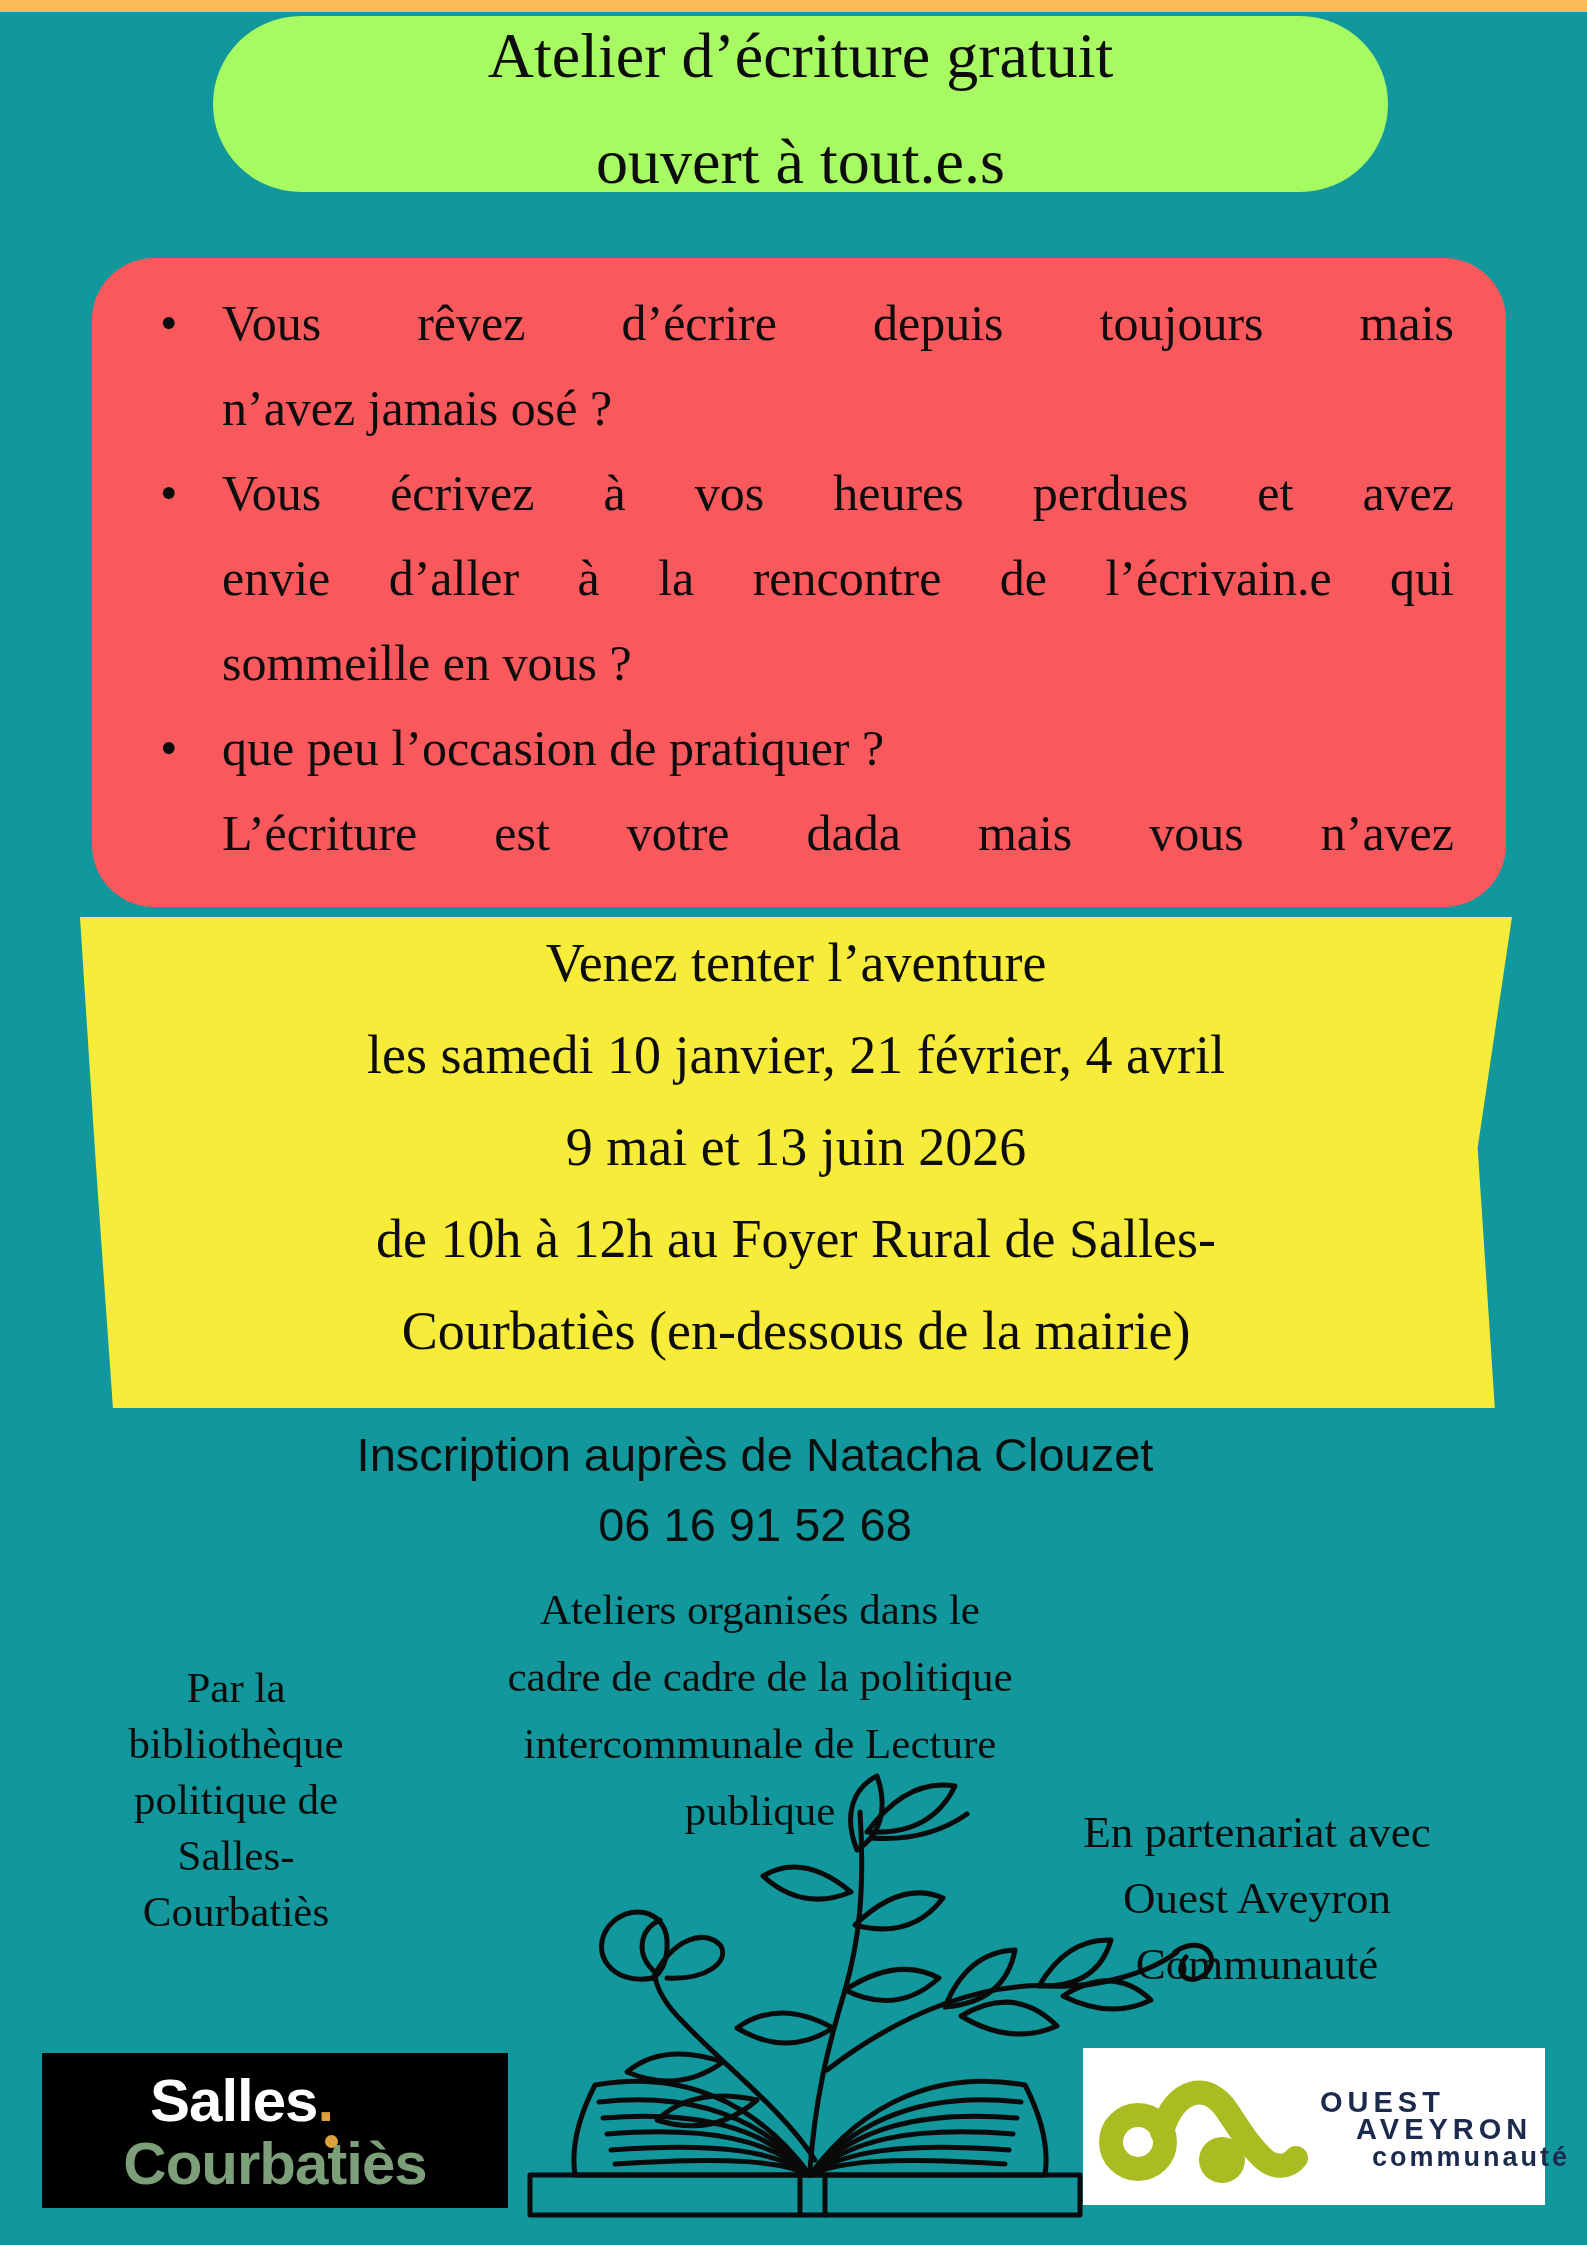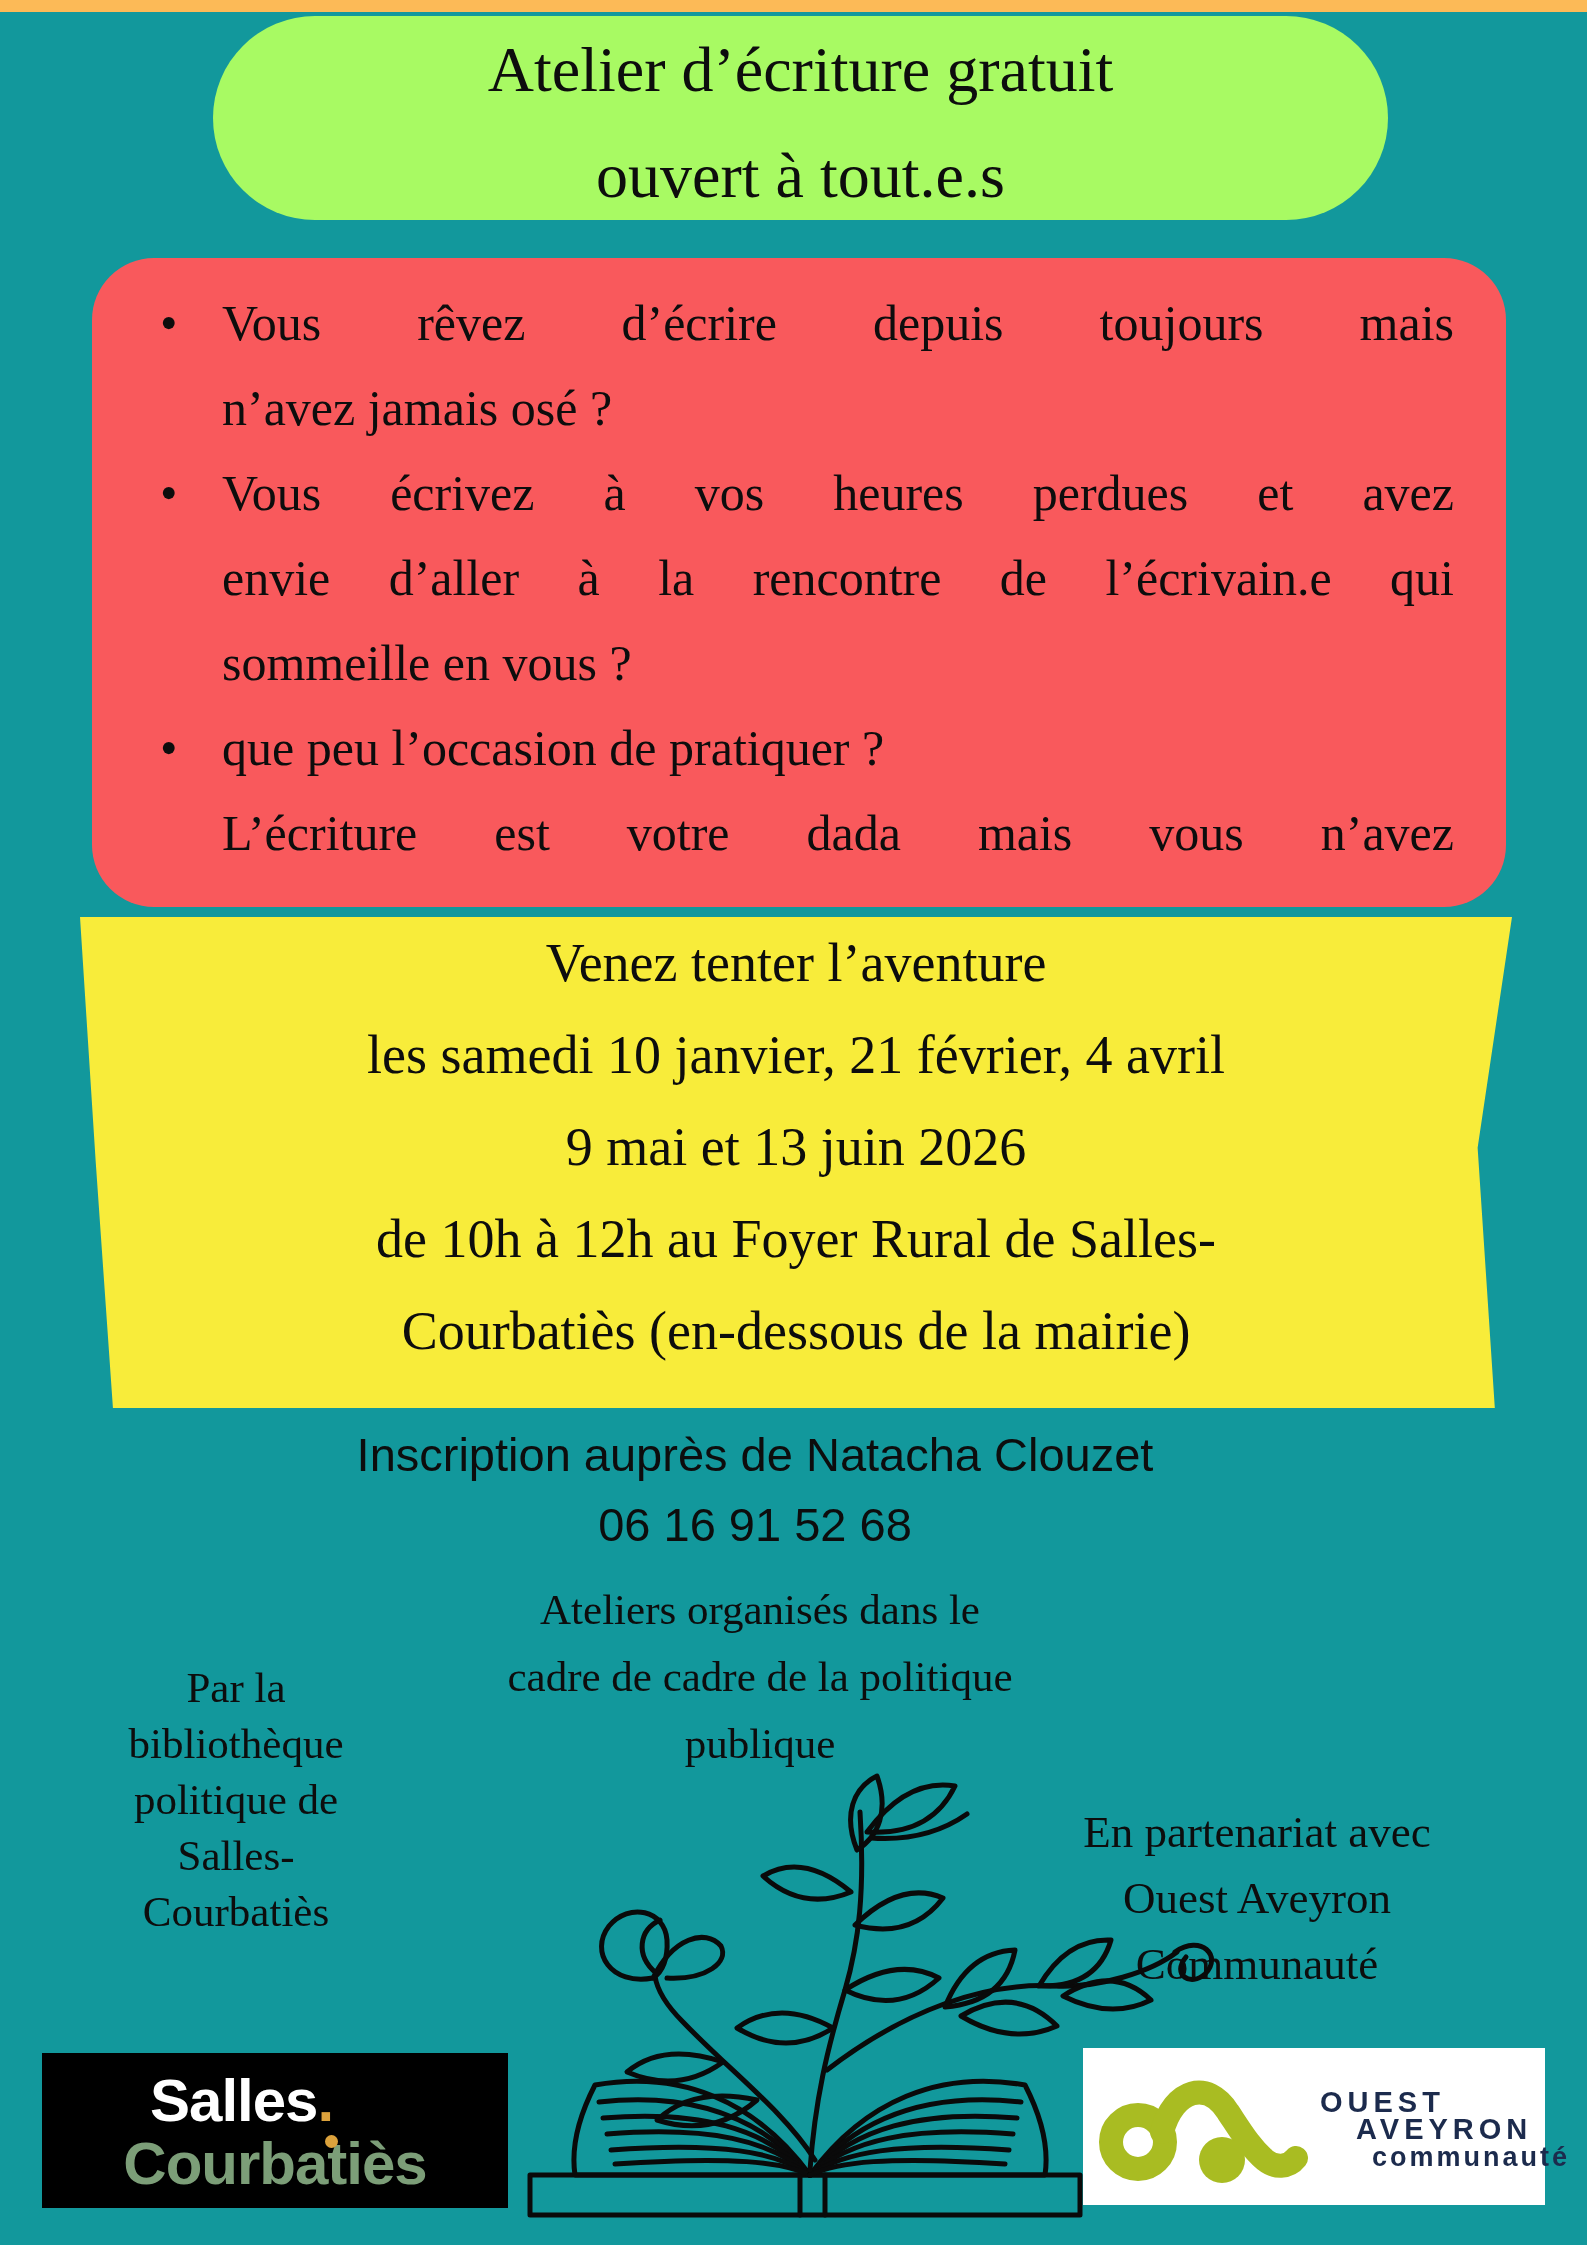--- a/index.html
+++ b/index.html
@@ -6,21 +6,21 @@
     --c-teal:#12989C; --c-orange:#FCBA57; --c-green:#A8FA63; --c-red:#F9595C;
     --c-yellow:#F8EC3A; --c-ink:#0D0D0D; --c-black:#000000; --c-white:#FFFFFF;
     --c-salles_green:#7C9E78; --c-salles_dot:#DCA23C; --c-oa_lime:#A9BC22; --c-oa_navy:#1C2B4D;
   }
   *{margin:0;padding:0;box-sizing:border-box;}
   html,body{width:1587px;}
   body{font-family:"Liberation Serif", serif; color:var(--c-ink);}
   .page{position:relative;width:1587px;height:2245px;background:var(--c-teal);overflow:hidden;}
   .top-bar{position:absolute;left:0;top:0;width:1587px;height:12px;background:var(--c-orange);}
 
-  .title-pill{position:absolute;left:213px;top:16px;width:1175px;height:204px;background:var(--c-green);
+  .title-pill{position:absolute;left:213px;top:16px;width:1175px;height:176px;background:var(--c-green);
     border-radius:118px;display:flex;flex-direction:column;align-items:center;justify-content:center;
     row-gap:42px;padding-top:10px;}
   .title-line{font-size:64px;line-height:1;white-space:nowrap;}
 
   .bullets-card{position:absolute;left:92px;top:258px;width:1414px;height:649px;background:var(--c-red);
     border-radius:62px;padding:23px 52px 0 130px;}
   .bullet-item{position:relative;}
   .bullet-dot{position:absolute;left:-62px;top:0;font-size:50px;line-height:85px;}
   .bline{font-size:50px;line-height:85px;text-align:justify;text-align-last:justify;}
   .bline.last{text-align-last:left;}
@@ -105,20 +105,21 @@
   </div>
 
   <div class="inscription">
     <div class="inscription-line">Inscription auprès de Natacha Clouzet</div>
     <div class="inscription-line">06 16 91 52 68</div>
   </div>
 
   <div class="context-note">
     <div class="note-line">Ateliers organisés dans le</div>
     <div class="note-line">cadre de cadre de la politique</div>
+    <div class="note-line">intercommunale de Lecture</div>
     <div class="note-line">publique</div>
   </div>
 
   <div class="library-credit">
     <div class="library-line">Par la</div>
     <div class="library-line">bibliothèque</div>
     <div class="library-line">politique de</div>
     <div class="library-line">Salles-</div>
     <div class="library-line">Courbatiès</div>
   </div>

